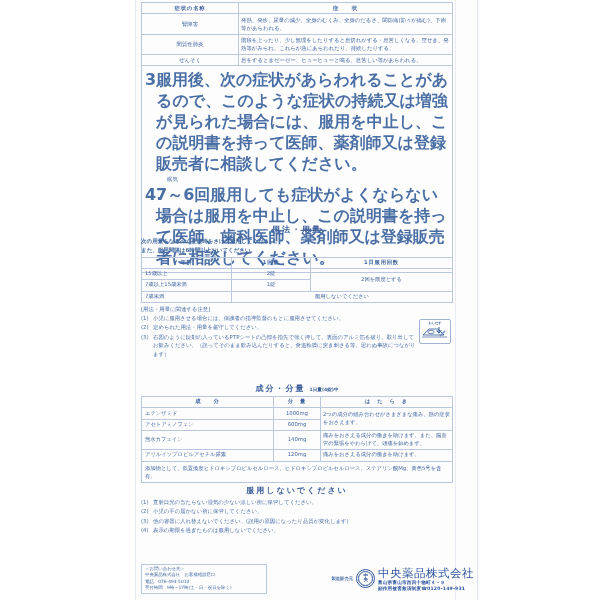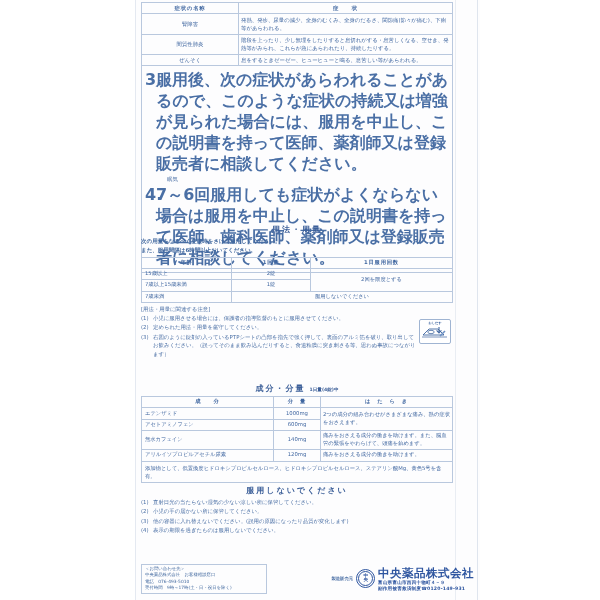--- a/index.html
+++ b/index.html
@@ -112,21 +112,21 @@
     border:1.1px solid #2f56a0;
     display:flex;align-items:center;justify-content:center;
     font-size:4.6px;font-weight:bold;color:#2f56a0;line-height:0.95;
     letter-spacing:-0.5px;flex-direction:column;
   }
   #logo-seal .ringin{
     width:13px;height:13px;border-radius:50%;border:0.5px solid #2f56a0;
     display:flex;align-items:center;justify-content:center;flex-direction:column;
   }
   #maker .names{line-height:1.25;}
-  #maker .cname{font-size:11.5px;font-weight:bold;color:#2f56a0;letter-spacing:0.5px;}
+  #maker .cname{font-size:11.5px;font-weight:normal;color:#2f56a0;letter-spacing:0.5px;}
   #maker .addr{font-size:4.6px;font-weight:bold;color:#2f56a0;letter-spacing:0.2px;}
   #maker .hotline{font-size:4.6px;font-weight:bold;color:#2f56a0;letter-spacing:0.2px;}
 </style>
 </head>
 <body>
 
 <div id="sheet">
   <div class="paper-edge"></div>
   <div class="fold a"></div>
   <div class="fold b"></div>

